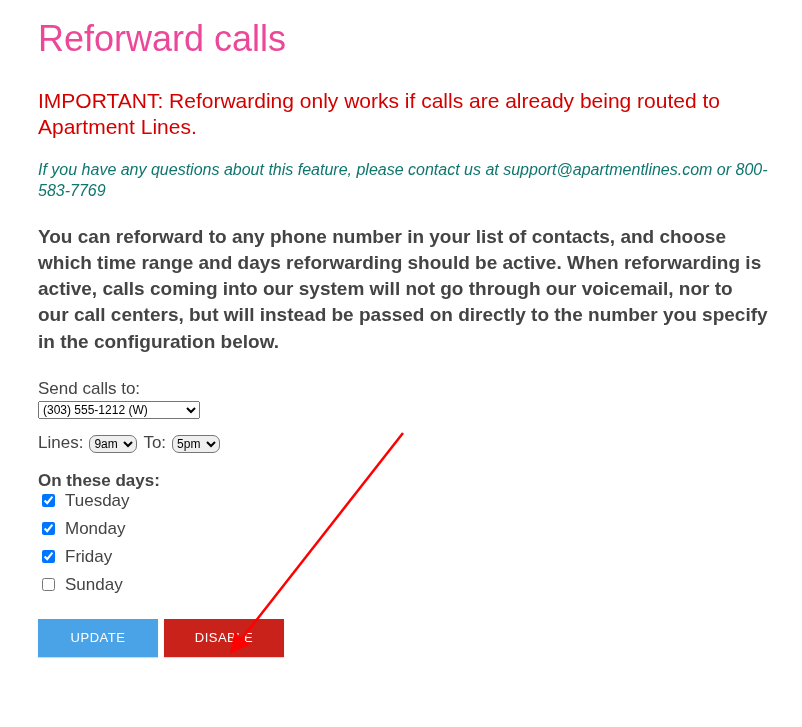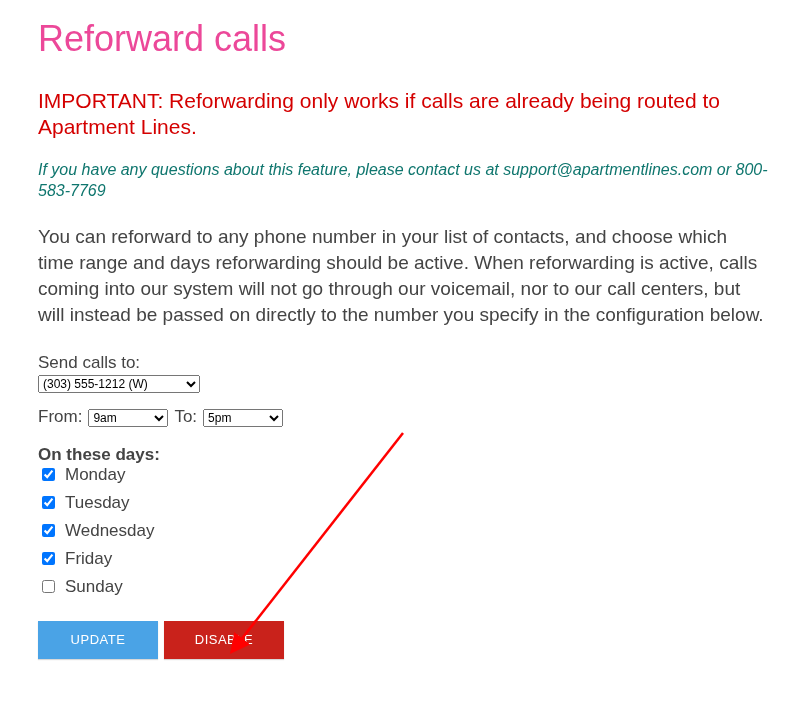--- a/index.html
+++ b/index.html
@@ -32,38 +32,40 @@
     color: #0f766e;
     font-size: 16px;
     line-height: 1.35;
     margin-bottom: 22px;
   }
   .description {
     color: #444444;
     font-size: 19px;
     line-height: 1.38;
     margin-bottom: 24px;
+    font-weight: bold;
   }
   .form-label {
     font-weight: normal;
     color: #444444;
     font-size: 17px;
   }
   .section-group {
     margin-bottom: 14px;
   }
   select.phone-select {
     font-size: 12px;
     width: 162px;
     margin-top: 2px;
   }
   select.time-select {
     font-size: 12px;
-    width: 80px;
+    width: 48px;
     vertical-align: baseline;
+    border-radius: 7px;
   }
   .time-row {
     display: flex;
     align-items: baseline;
     gap: 6px;
     margin-bottom: 18px;
   }
   .time-row .form-label {
     font-size: 17px;
   }
@@ -131,44 +133,40 @@
   <div class="description">You can reforward to any phone number in your list of contacts, and choose which time range and days reforwarding should be active. When reforwarding is active, calls coming into our system will not go through our voicemail, nor to our call centers, but will instead be passed on directly to the number you specify in the configuration below.</div>
 
   <div class="section-group">
     <div class="form-label">Send calls to:</div>
     <select class="phone-select">
       <option>(303) 555-1212 (W)</option>
     </select>
   </div>
 
   <div class="time-row">
-    <span class="form-label">From:</span>
+    <span class="form-label">Lines:</span>
     <select class="time-select">
       <option>9am</option>
     </select>
     <span class="form-label">To:</span>
     <select class="time-select">
       <option>5pm</option>
     </select>
   </div>
 
   <div class="days-label">On these days:</div>
 
   <ul class="days-list">
     <li>
       <input type="checkbox" checked="" style="">
-      <span>Monday</span>
-    </li>
-    <li>
-      <input type="checkbox" checked="" style="">
       <span>Tuesday</span>
     </li>
     <li>
       <input type="checkbox" checked="" style="">
-      <span>Wednesday</span>
+      <span>Monday</span>
     </li>
     <li>
       <input type="checkbox" checked="" style="">
       <span>Friday</span>
     </li>
     <li>
       <input type="checkbox" style="">
       <span>Sunday</span>
     </li>
   </ul>

